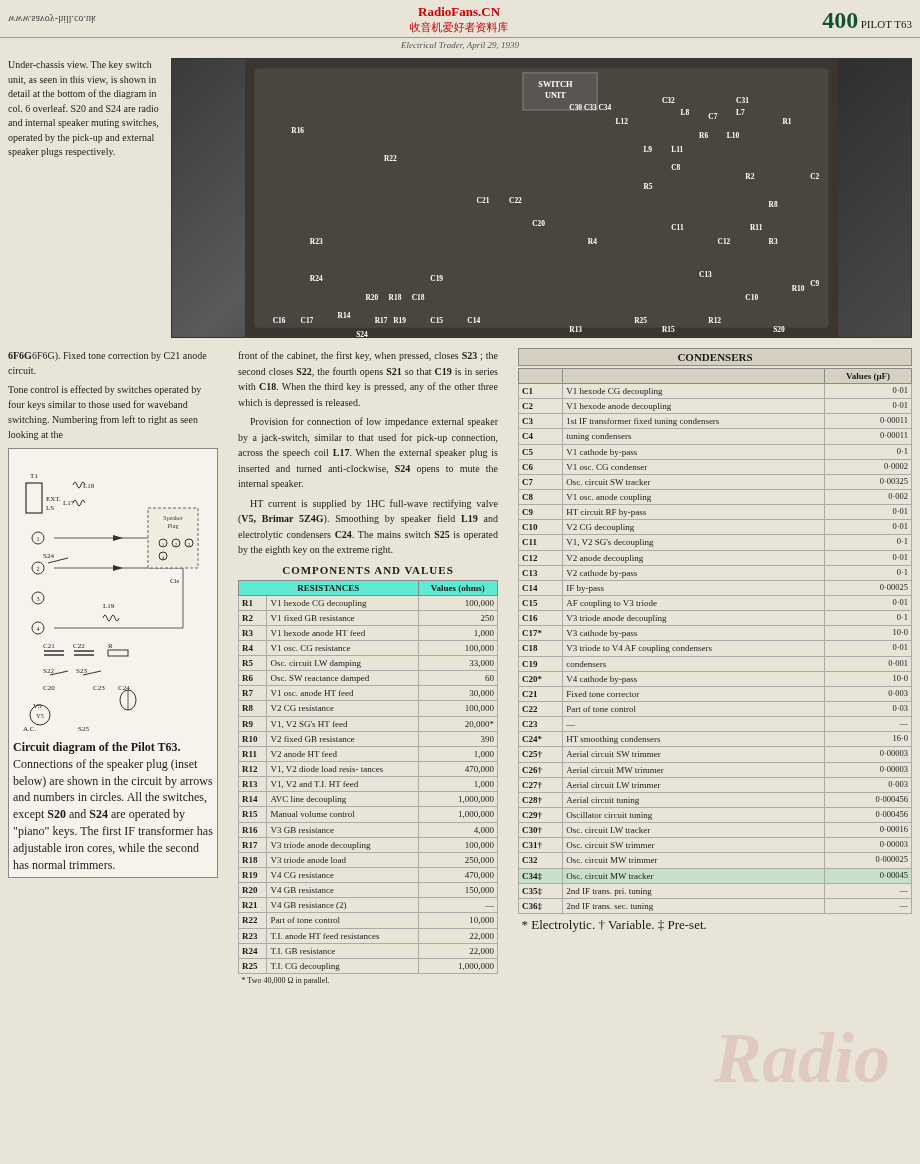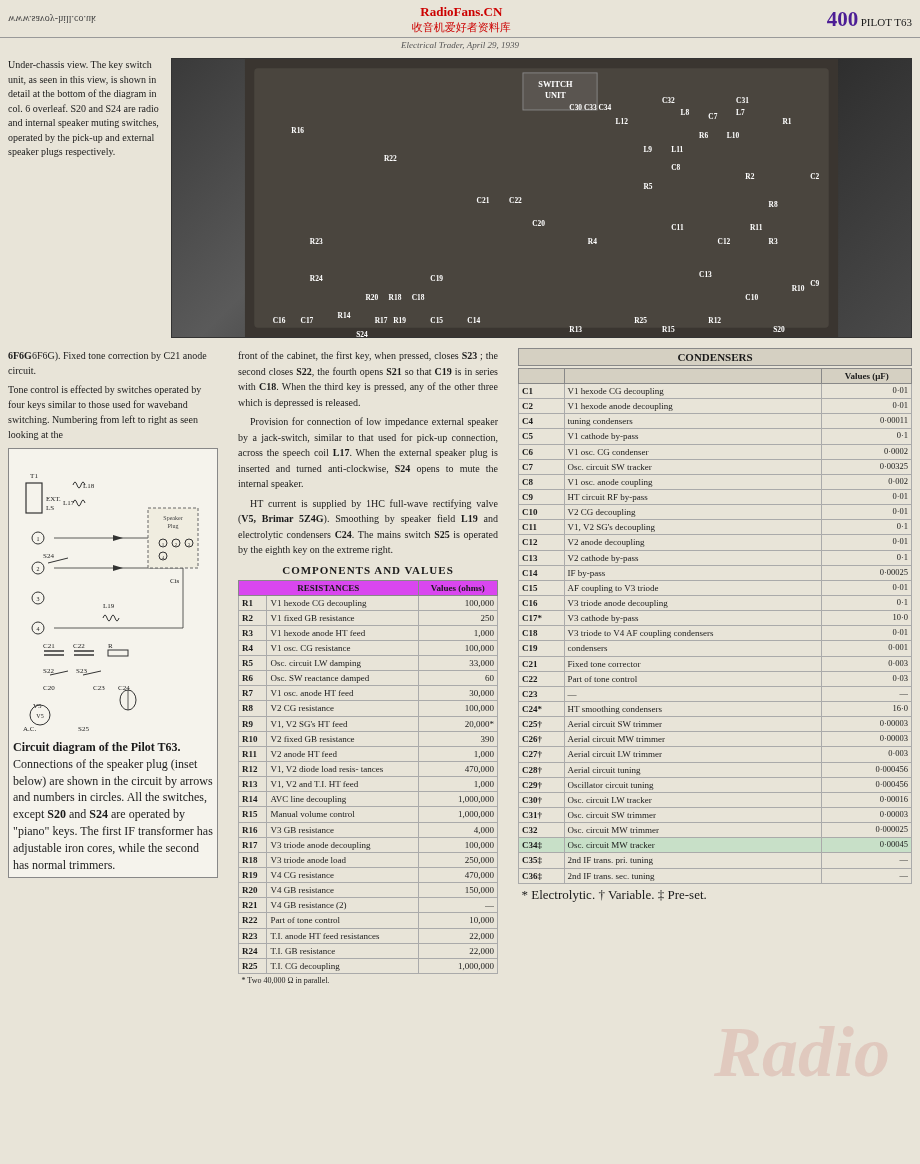--- a/index.html
+++ b/index.html
@@ -39,23 +39,23 @@
     .header-center .subtitle {
       color: #cc0000;
       font-size: 11px;
     }
     .header-right {
       text-align: right;
       font-size: 10px;
       color: #444;
     }
     .header-right .model-num {
-      font-size: 21px;
+      font-size: 24px;
       font-weight: bold;
-      color: #4c1d95;
+      color: #14532d;
       line-height: 1;
     }
     .header-right .pilot-label {
       font-size: 11px;
       color: #1a1a1a;
     }
     .header-source {
       text-align: center;
       font-size: 9px;
       font-style: italic;
@@ -160,21 +160,21 @@
       margin-bottom: 4px;
       letter-spacing: 1px;
     }
     .comp-table {
       width: 100%;
       border-collapse: collapse;
       font-size: 9px;
     }
     .comp-table th {
       border: 1px solid #888;
-      background: #d946ef;
+      background: #5eead4;
       padding: 2px 4px;
       text-align: center;
       font-weight: bold;
     }
     .comp-table td {
       border: 1px solid #aaa;
       padding: 1px 3px;
       vertical-align: top;
       line-height: 1.35;
     }
@@ -229,21 +229,21 @@
       font-weight: bold;
       white-space: nowrap;
     }
     .highlighted {
       background: #c8e0c8;
     }
 
     
     .watermark {
       position: fixed;
-      bottom: 70px;
+      bottom: 64px;
       right: 30px;
       font-size: 72px;
       font-weight: bold;
       color: rgba(180, 50, 50, 0.15);
       font-style: italic;
       pointer-events: none;
       z-index: 100;
       font-family: serif;
     }
 
@@ -612,20 +612,25 @@
     <td class="label-col">C1</td>
     <td>V1 hexode CG decoupling</td>
     <td class="val-col">0·01</td>
   </tr>
           <tr>
     <td class="label-col">C2</td>
     <td>V1 hexode anode decoupling</td>
     <td class="val-col">0·01</td>
   </tr>
           <tr>
+    <td class="label-col">C3</td>
+    <td>1st IF transformer fixed tuning condensers</td>
+    <td class="val-col">0·00011</td>
+  </tr>
+          <tr>
     <td class="label-col">C4</td>
     <td>tuning condensers</td>
     <td class="val-col">0·00011</td>
   </tr>
           <tr>
     <td class="label-col">C5</td>
     <td>V1 cathode by-pass</td>
     <td class="val-col">0·1</td>
   </tr>
           <tr>
@@ -690,20 +695,25 @@
   </tr>
           <tr>
     <td class="label-col">C18</td>
     <td>V3 triode to V4 AF coupling condensers</td>
     <td class="val-col">0·01</td>
   </tr>
           <tr>
     <td class="label-col">C19</td>
     <td>condensers</td>
     <td class="val-col">0·001</td>
+  </tr>
+          <tr>
+    <td class="label-col">C20*</td>
+    <td>V4 cathode by-pass</td>
+    <td class="val-col">10·0</td>
   </tr>
           <tr>
     <td class="label-col">C21</td>
     <td>Fixed tone corrector</td>
     <td class="val-col">0·003</td>
   </tr>
           <tr>
     <td class="label-col">C22</td>
     <td>Part of tone control</td>
     <td class="val-col">0·03</td>

